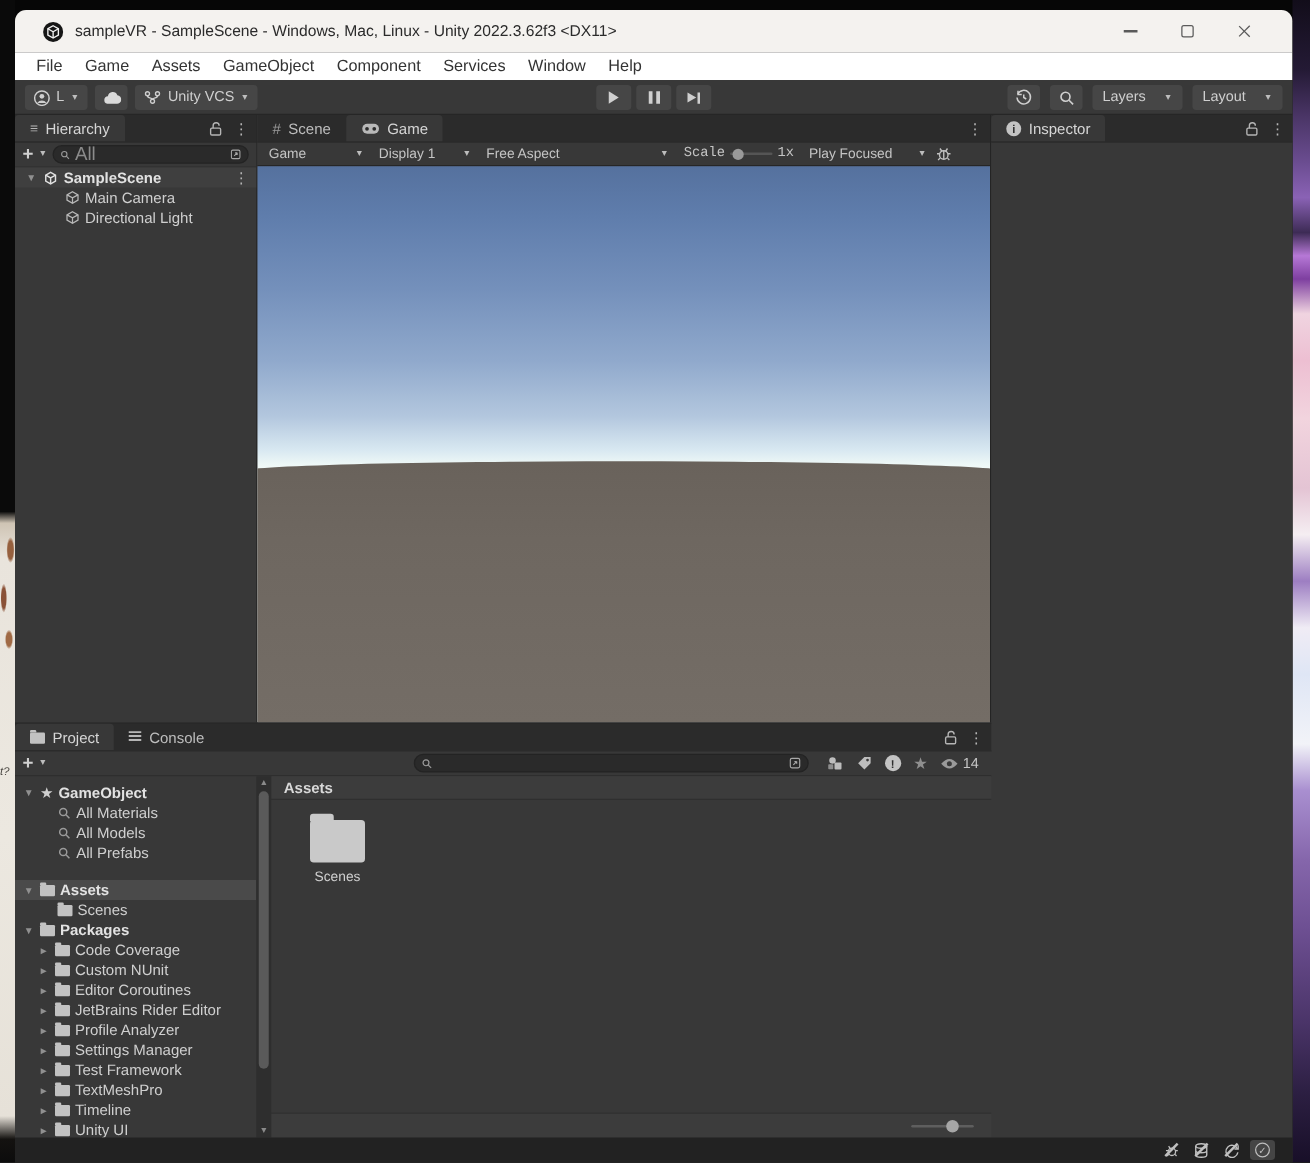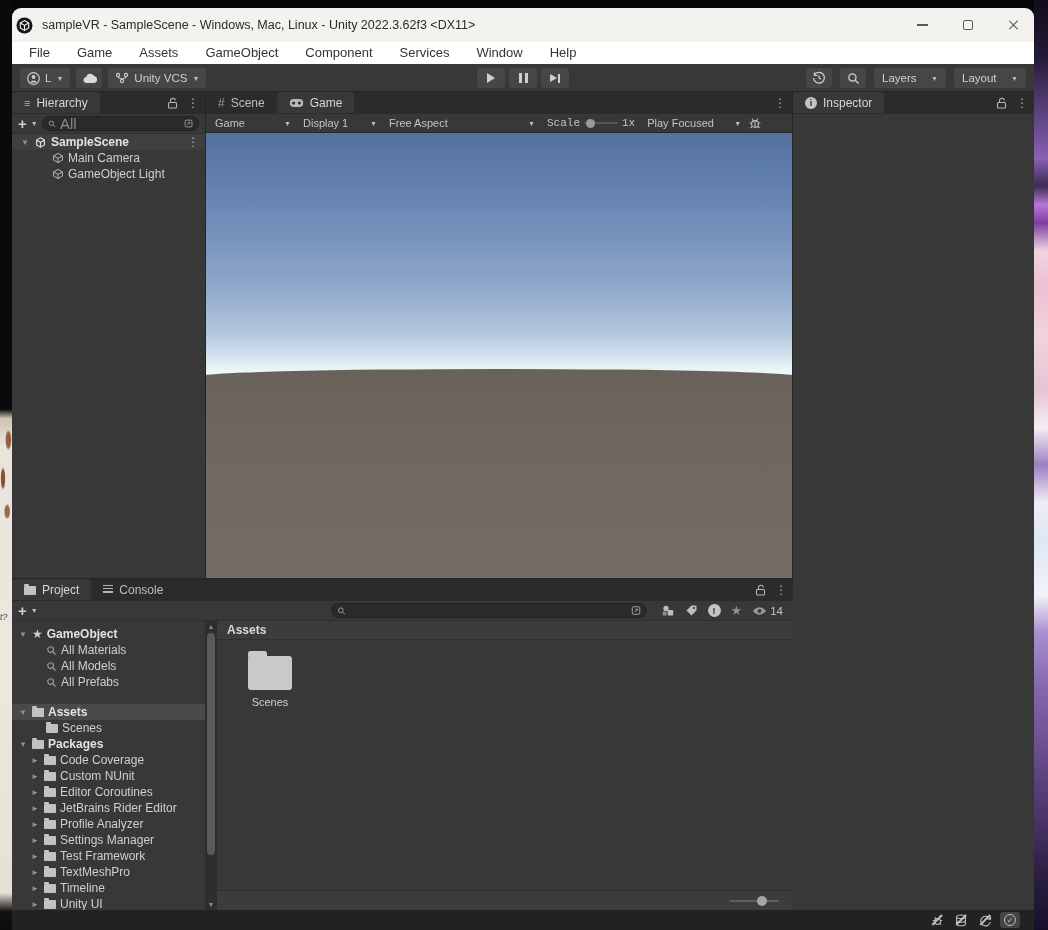--- a/index.html
+++ b/index.html
@@ -14,31 +14,31 @@
                radial-gradient(ellipse 4px 18px at 25% 55%, #8a5136 0 45%, transparent 65%),
                radial-gradient(ellipse 5px 12px at 60% 85%, #a06a45 0 45%, transparent 65%); }
   .wp-left-text { position:absolute; left:0; top:612px; font-size:9px; color:#4d4a45; font-style:italic; }
   .wp-right { position:absolute; right:0; top:0; width:14px; height:930px;
     background:linear-gradient(180deg,#120d1a 0%,#241a35 6%,#4a3566 10%,#6b4d91 14%,#8a62b5 17%,#3d2b55 20%,#b678d6 22%,#7e3fa0 24%,#f0d4e0 27%,#edbfd2 31%,#f2d4de 36%,#e4c4d4 42%,#f5eef2 46%,#9d7ec2 50%,#f0ecf5 54%,#dfe6f5 58%,#f2f3f8 64%,#a98fd0 68%,#8566ab 74%,#6d4f92 80%,#4a3468 88%,#2c1f42 94%,#180f28 100%); }
 
   
   .window { position:absolute; left:12px; top:8px; width:1022px; height:922px;
     border-radius:9px 9px 0 0; overflow:hidden; background:#383838; }
 
-  .titlebar { height:34px; background:#f4f2ef; display:flex; align-items:center; padding:0 4px; }
+  .titlebar { height:34px; background:#f4f2ef; display:flex; align-items:center; padding:0 22px; }
   .titlebar .title { font-size:12.5px; color:#2b2b2b; margin-left:9px; flex:1; white-space:nowrap; overflow:hidden; }
   .win-controls { display:flex; align-items:center; gap:30px; margin-right:8px; }
   .wc { width:16px; height:16px; display:flex; align-items:center; justify-content:center; }
   .wc-min { width:11px; height:1.4px; background:#5a5a5a; }
   .wc-max { width:10px; height:10px; border:1.4px solid #5a5a5a; border-radius:2px; }
   .wc-close { position:relative; width:12px; height:12px; }
   .wc-close::before,.wc-close::after { content:""; position:absolute; left:5.4px; top:0; width:1.4px; height:12px; background:#5a5a5a; }
   .wc-close::before { transform:rotate(45deg);} .wc-close::after { transform:rotate(-45deg);}
 
-  .menubar { height:22px; background:#ffffff; display:flex; align-items:center; padding-left:8px;gap:9px; }
+  .menubar { height:22px; background:#ffffff; display:flex; align-items:center; padding-left:8px; }
   .menu-item { font-size:13px; color:#333; padding:0 9px; line-height:22px; cursor:default; }
 
   .toolbar { position:relative; height:28px; background:#383838; border-bottom:1px solid #262626; }
   .tb-group { position:absolute; top:0; height:28px; display:flex; align-items:center; gap:6px; }
   .tb-left { left:8px; } .tb-center { left:50%; transform:translateX(-50%); gap:4px; } .tb-right { right:8px; gap:8px; }
   .tb-btn { height:20px; background:#464646; border-radius:3px; display:flex; align-items:center; gap:5px; padding:0 7px; font-size:11.5px; color:#cfcfcf; }
   .tb-btn.square { width:26px; justify-content:center; padding:0; }
   .caret { font-size:7px; color:#bdbdbd; }
   .dropdown { height:20px; background:#464646; border-radius:3px; display:flex; align-items:center; justify-content:space-between; padding:0 8px; font-size:11.5px; color:#cfcfcf; width:72px; }
   .play-btn { width:28px; height:20px; background:#464646; border-radius:3px; display:flex; align-items:center; justify-content:center; }
@@ -268,21 +268,21 @@
         <path d="M6 1.4 10.4 3.9v4.2L6 10.6 1.6 8.1V3.9z" fill="none" stroke="#b8b8b8" stroke-width="1"></path>
         <path d="M1.6 3.9 6 6.3 10.4 3.9 M6 6.3v4.3" fill="none" stroke="#b8b8b8" stroke-width="1"></path>
       </svg>
       <span>Main Camera</span>
     </div>
     <div class="row tree-indent1">
       <svg width="12" height="12" viewBox="0 0 12 12">
         <path d="M6 1.4 10.4 3.9v4.2L6 10.6 1.6 8.1V3.9z" fill="none" stroke="#b8b8b8" stroke-width="1"></path>
         <path d="M1.6 3.9 6 6.3 10.4 3.9 M6 6.3v4.3" fill="none" stroke="#b8b8b8" stroke-width="1"></path>
       </svg>
-      <span>GameObject Light</span>
+      <span>Directional Light</span>
     </div>
   </div>
 
   <div class="panel" id="center">
     <div class="tabstrip">
       <div class="tab">
         <span style="color:#9a9a9a;font-size:12px;">#</span>
         <span>Scene</span>
       </div>
       <div class="tab active">

